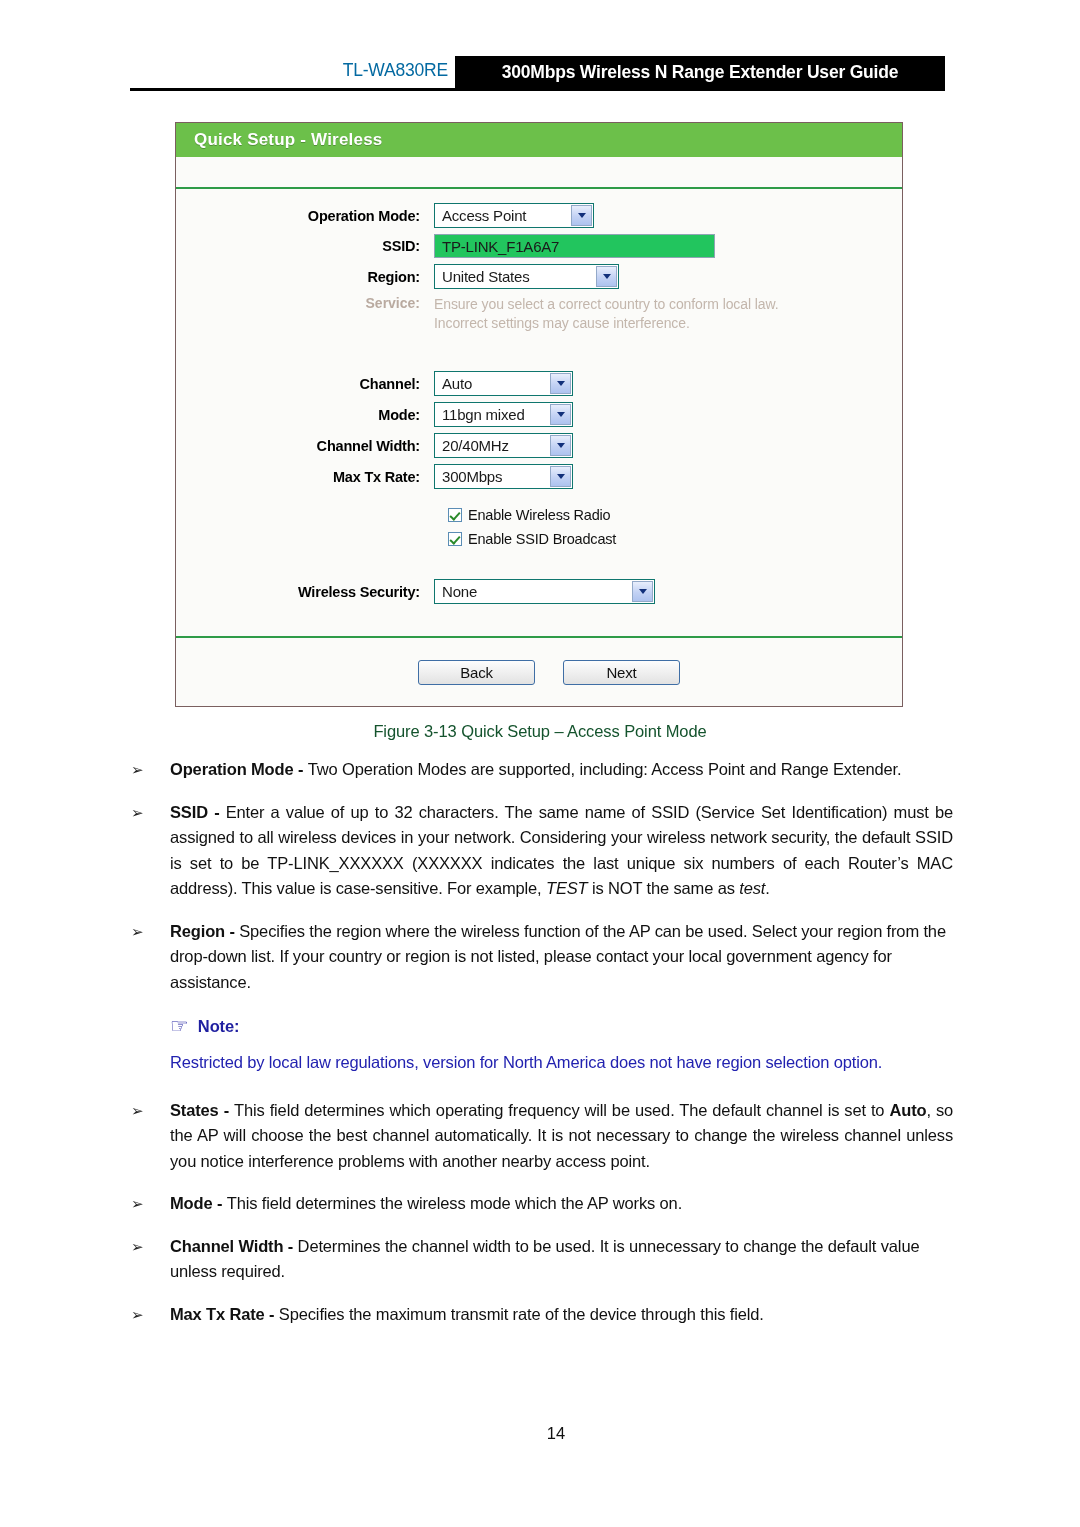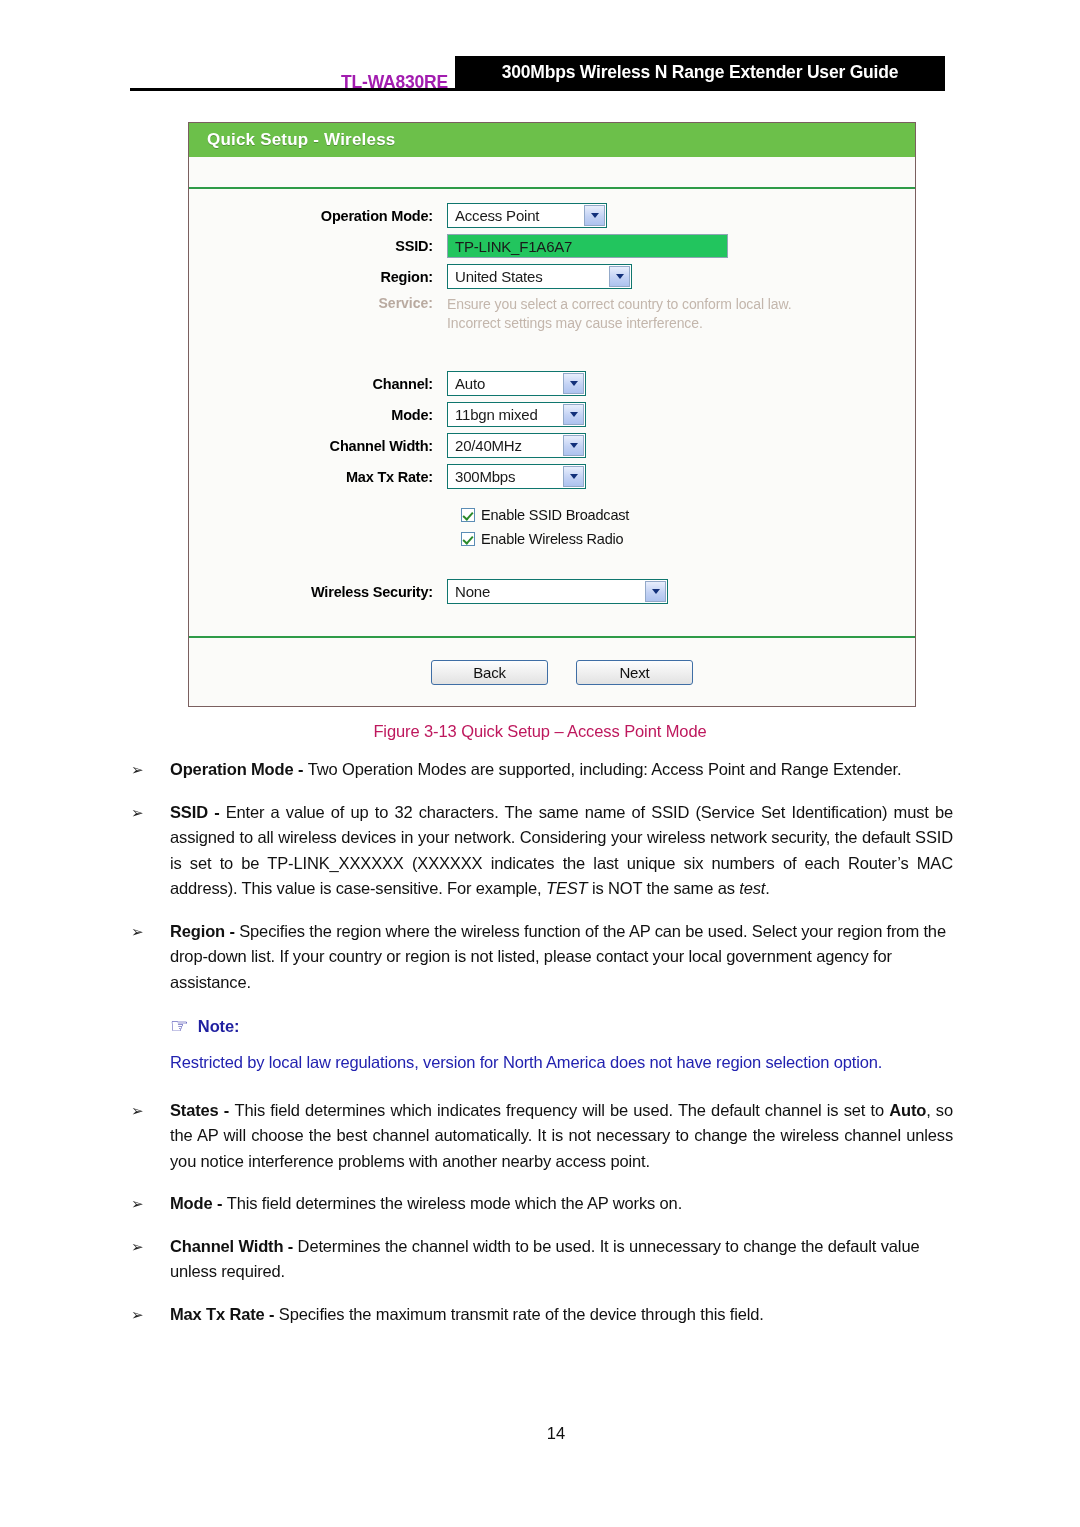--- a/index.html
+++ b/index.html
@@ -19,25 +19,25 @@
   
   .page-header {
     position: absolute;
     left: 0; top: 0;
     width: 1080px;
     height: 100px;
   }
   .hdr-model {
     position: absolute;
     right: 632px;
-    top: 72px;
+    top: 60px;
     font-size: 17.5px;
-    font-weight: bold;
-    letter-spacing: -0.2px;
-    color: #a21caf;
+    font-weight: normal;
+    letter-spacing: -0.2px;
+    color: #0369a1;
     white-space: nowrap;
   }
   .hdr-black {
     position: absolute;
     left: 455px;
     top: 56px;
     width: 490px;
     height: 32px;
     background: #000000;
     color: #ffffff;
@@ -53,21 +53,21 @@
     left: 130px;
     top: 88px;
     width: 815px;
     height: 3px;
     background: #000000;
   }
 
   
   .ui-panel {
     position: absolute;
-    left: 188px;
+    left: 175px;
     top: 122px;
     width: 728px;
     border: 1px solid #7a5f5f;
     background: #fbfbf9;
     box-sizing: border-box;
   }
   .ui-titlebar {
     height: 34px;
     background: #6cc04a;
     display: flex;
@@ -251,21 +251,21 @@
     letter-spacing: -0.2px;
   }
 
   
   .fig-caption {
     position: absolute;
     left: 0; top: 722px;
     width: 1080px;
     text-align: center;
     font-size: 16.5px;
-    color: #be185d;
+    color: #14532d;
     letter-spacing: -0.1px;
   }
 
   
   .doc {
     position: absolute;
     left: 128px;
     top: 757px;
     width: 825px;
   }
@@ -441,27 +441,27 @@
             </div>
         </div>
       </div>
     </div>
 
     <div class="spacer-sm"></div>
 
     <div class="cbrow">
       <div class="cbspace"></div>
       <div class="cbox"></div>
-      <div class="cblabel">Enable SSID Broadcast</div>
+      <div class="cblabel">Enable Wireless Radio</div>
     </div>
 
     <div class="cbrow">
       <div class="cbspace"></div>
       <div class="cbox"></div>
-      <div class="cblabel">Enable Wireless Radio</div>
+      <div class="cblabel">Enable SSID Broadcast</div>
     </div>
 
     <div class="spacer-md"></div>
 
     <div class="frow">
       <div class="flabel">Wireless Security:</div>
       <div class="fctl">
         <div class="sel sel-w-sec">
           <div class="selval">None</div>
           <div class="arrowbtn">
@@ -503,21 +503,21 @@
 
   <div class="note-head">
     <span class="note-icon">☞</span>
     <span class="note-title">Note:</span>
   </div>
 
   <div class="note-body">Restricted by local law regulations, version for North America does not have region selection option.</div>
 
   <div class="bullet-item">
     <div class="bullet-mark">➢</div>
-    <div class="bullet-text"><b>States - </b><span>This field determines which indicates frequency will be used. The default channel is set to </span><b>Auto</b><span>, so the AP will choose the best channel automatically. It is not necessary to change the wireless channel unless you notice interference problems with another nearby access point.</span></div>
+    <div class="bullet-text"><b>States - </b><span>This field determines which operating frequency will be used. The default channel is set to </span><b>Auto</b><span>, so the AP will choose the best channel automatically. It is not necessary to change the wireless channel unless you notice interference problems with another nearby access point.</span></div>
   </div>
 
   <div class="bullet-item">
     <div class="bullet-mark">➢</div>
     <div class="bullet-text nojust"><b>Mode - </b><span>This field determines the wireless mode which the AP works on.</span></div>
   </div>
 
   <div class="bullet-item">
     <div class="bullet-mark">➢</div>
     <div class="bullet-text nojust"><b>Channel Width - </b><span>Determines the channel width to be used. It is unnecessary to change the default value unless required.</span></div>

